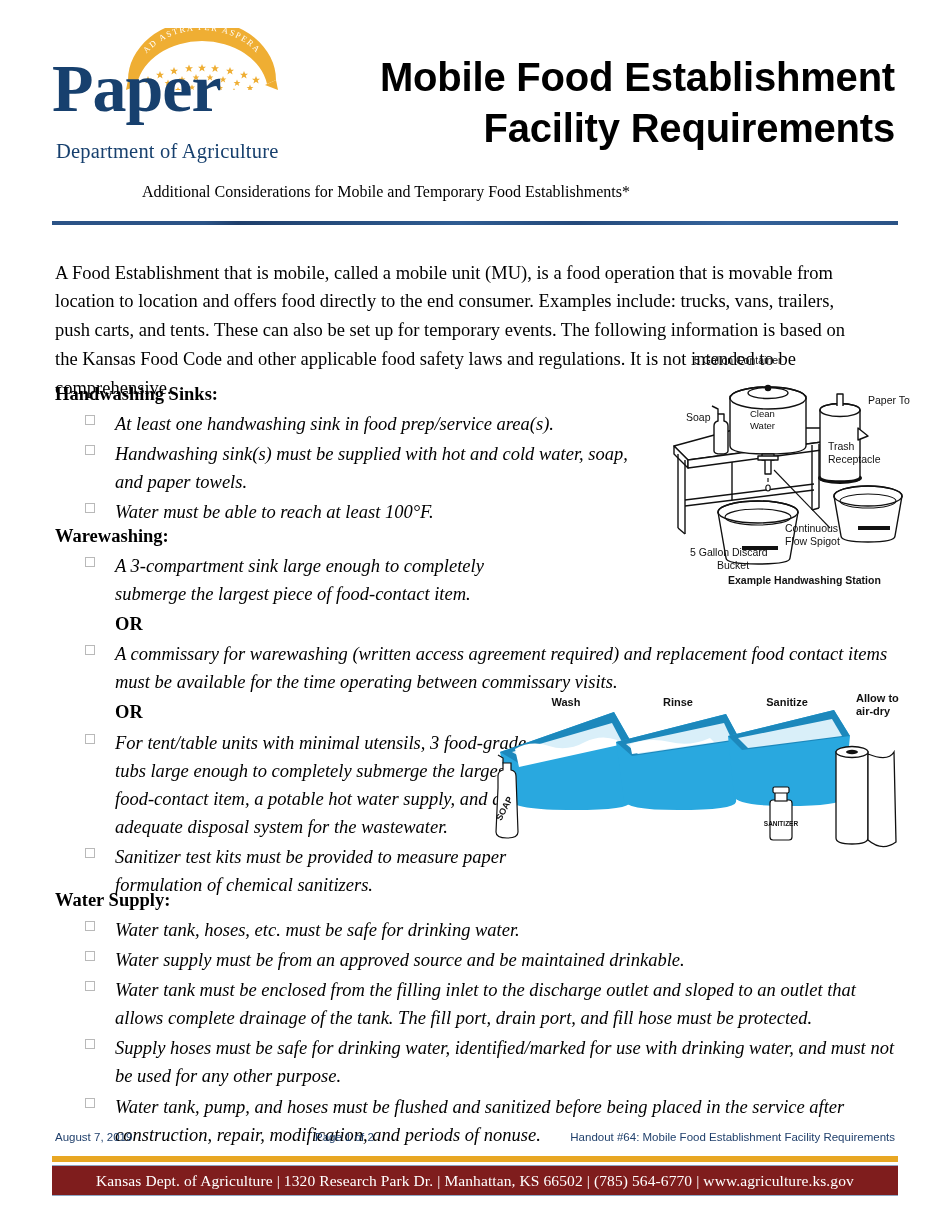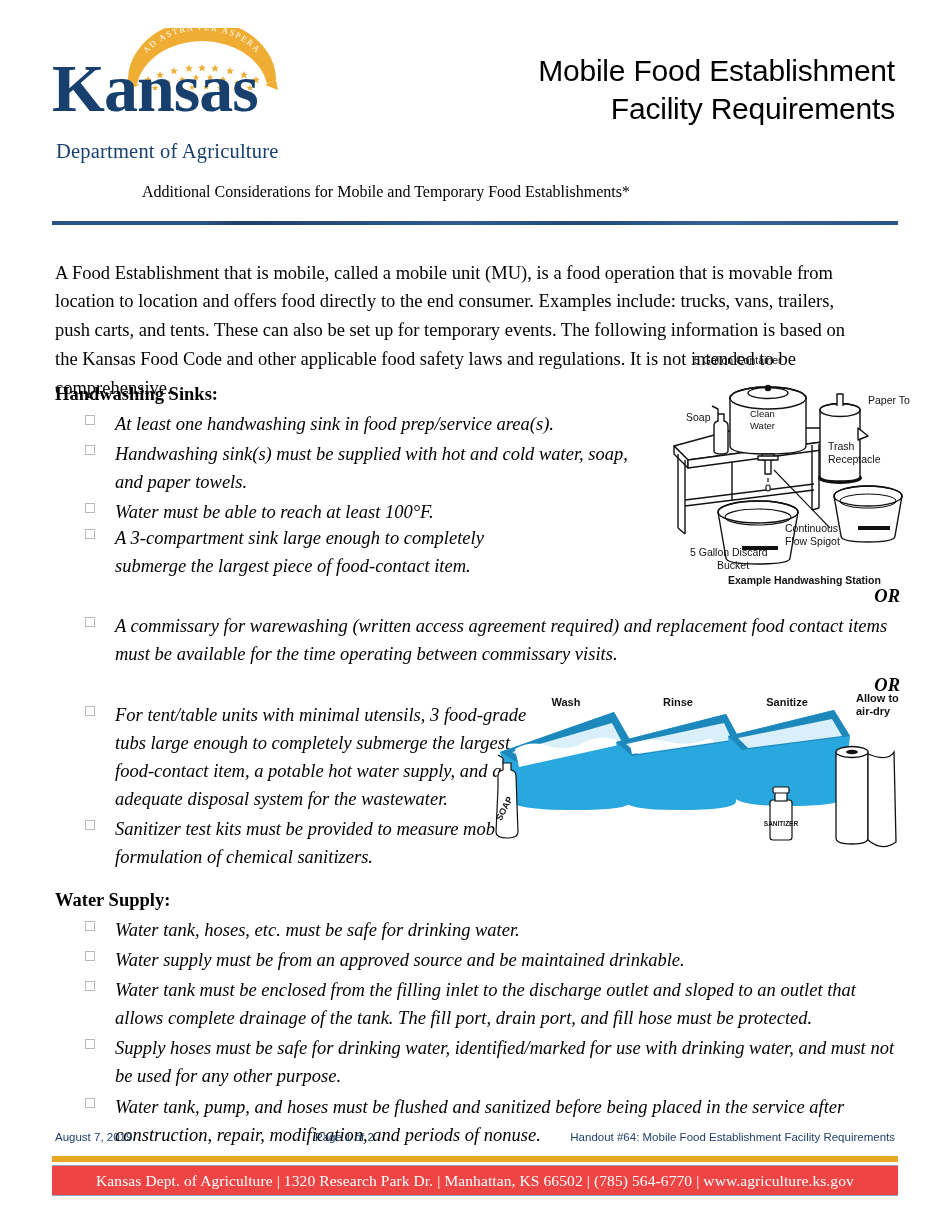--- a/index.html
+++ b/index.html
@@ -68,22 +68,22 @@
   }
   .title-block {
     position: absolute;
     right: 55px;
     top: 52px;
     width: 530px;
     text-align: right;
   }
   .title-line {
     font-family: "Liberation Sans", sans-serif;
-    font-size: 30px;
-    font-weight: 400;
+    font-size: 40px;
+    font-weight: 700;
     line-height: 1.28;
     color: #000;
     letter-spacing: -0.2px;
   }
 
   
   .subtitle {
     position: absolute;
     left: 0;
     top: 183px;
@@ -145,24 +145,22 @@
     width: 10px;
     height: 10px;
     border: 1px solid #b9b9b9;
     background: #fff;
     box-sizing: border-box;
   }
   .or-label {
     padding-left: 60px;
     font-size: 18.5px;
     font-weight: 700;
-    font-style: italic;
     line-height: 1.52;
     margin-bottom: 2px;
-    text-align: right;
   }
 
   
   #sec-hand   { top: 382px;  width: 600px; }
   #sec-ware   { top: 524px;  width: 845px; }
   #sec-water  { top: 888px;  width: 845px; }
 
   #sec-ware li.narrow { width: 430px; }
 
   
@@ -203,21 +201,21 @@
     width: 846px;
     height: 6px;
     background: #E8A723;
   }
   .footer-navy {
     position: absolute;
     left: 52px;
     top: 1165px;
     width: 846px;
     height: 31px;
-    background: #ef4444;
+    background: #7f1d1d;
     border-top: 1px solid #8FA7C4;
     border-bottom: 1px solid #8FA7C4;
     box-sizing: border-box;
     display: flex;
     align-items: center;
     justify-content: center;
   }
   .footer-navy .fn-text {
     font-family: "Liberation Serif", serif;
     font-size: 15.5px;
@@ -311,21 +309,21 @@
               <polygon points="0,-3 0.85,-0.9 3,-0.9 1.3,0.4 1.95,2.5 0,1.25 -1.95,2.5 -1.3,0.4 -3,-0.9 -0.85,-0.9"></polygon>
             </g>
           <g transform="translate(98,60)">
               <polygon points="0,-3 0.85,-0.9 3,-0.9 1.3,0.4 1.95,2.5 0,1.25 -1.95,2.5 -1.3,0.4 -3,-0.9 -0.85,-0.9"></polygon>
             </g>
           <g transform="translate(112,63)">
               <polygon points="0,-3 0.85,-0.9 3,-0.9 1.3,0.4 1.95,2.5 0,1.25 -1.95,2.5 -1.3,0.4 -3,-0.9 -0.85,-0.9"></polygon>
             </g>
         </g>
       </svg>
-      <div class="logo-kansas">Kansas</div>
+      <div class="logo-kansas">Paper</div>
       <div class="logo-dept">Department of Agriculture</div>
     </div>
 
     <div class="title-block">
       <div class="title-line">Mobile Food Establishment</div>
       <div class="title-line">Facility Requirements</div>
     </div>
   </div>
 
   <div class="subtitle">Additional Considerations for Mobile and Temporary Food Establishments*</div>
@@ -345,20 +343,21 @@
         <span>Handwashing sink(s) must be supplied with hot and cold water, soap, and paper towels.</span>
       </li>
       <li>
         <span class="cbx"></span>
         <span>Water must be able to reach at least 100°F.</span>
       </li>
     </ul>
   </div>
 
   <div class="section" id="sec-ware">
+    <div class="section-title">Warewashing:</div>
     <ul class="checklist">
       <li class="narrow">
         <span class="cbx"></span>
         <span>A 3-compartment sink large enough to completely submerge the largest piece of food-contact item.</span>
       </li>
     </ul>
     <div class="or-label">OR</div>
     <ul class="checklist">
       <li>
         <span class="cbx"></span>
@@ -366,21 +365,21 @@
       </li>
     </ul>
     <div class="or-label">OR</div>
     <ul class="checklist">
       <li class="narrow">
         <span class="cbx"></span>
         <span>For tent/table units with minimal utensils, 3 food-grade tubs large enough to completely submerge the largest food-contact item, a potable hot water supply, and an adequate disposal system for the wastewater.</span>
       </li>
       <li class="narrow">
         <span class="cbx"></span>
-        <span>Sanitizer test kits must be provided to measure mobile formulation of chemical sanitizers.</span>
+        <span>Sanitizer test kits must be provided to measure paper formulation of chemical sanitizers.</span>
       </li>
     </ul>
   </div>
 
   <div class="section" id="sec-water">
     <div class="section-title">Water Supply:</div>
     <ul class="checklist">
       <li>
         <span class="cbx"></span>
         <span>Water tank, hoses, etc. must be safe for drinking water.</span>

